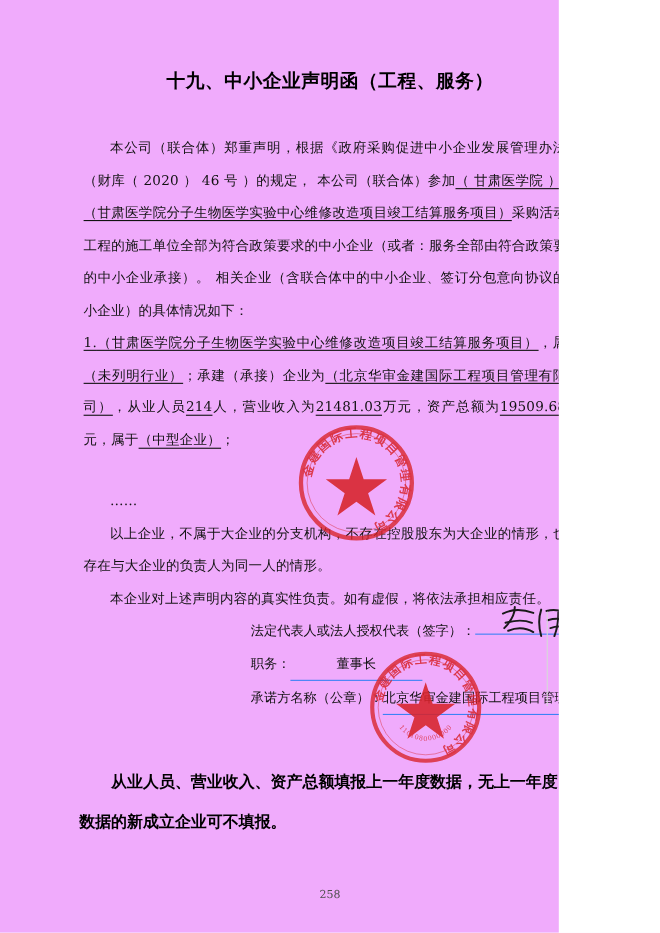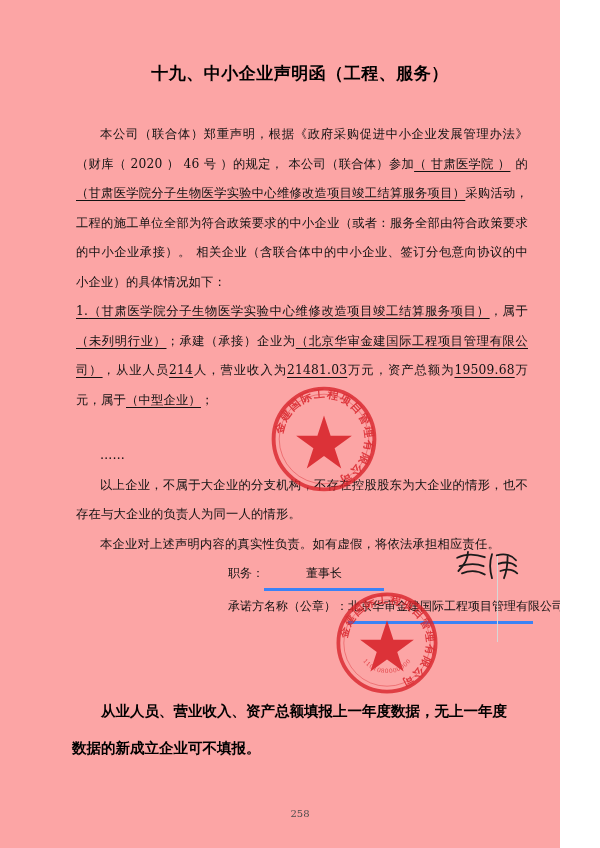--- a/index.html
+++ b/index.html
@@ -2,23 +2,23 @@
 <html><head>
 <meta charset="utf-8">
 <style>
   html, body {
     margin: 0;
     padding: 0;
     background: #ffffff;
   }
   .page {
     position: relative;
-    width: 560px;
+    width: 508px;
     height: 848px;
-    background: #fca5a5;
+    background: #f0abfc;
     overflow: hidden;
     font-family: "DejaVu Serif", "Liberation Serif", serif;
     color: #111111;
     box-sizing: border-box;
   }
   .doc-title {
     position: absolute;
     top: 62px;
     left: 0;
     width: 600px;
@@ -65,21 +65,21 @@
     line-height: 30px;
     color: #121212;
   }
   .sig-row {
     position: relative;
     white-space: nowrap;
   }
   .sig-label { display: inline-block; }
   .sig-line {
     display: inline-block;
-    border-bottom: 3px solid #3b82f6;
+    border-bottom: 1px solid #3b82f6;
     text-align: center;
     vertical-align: baseline;
     font-size: 12px;
   }
   .fill-sign { width: 130px; height: 17px; }
   .fill-duty { width: 120px; }
   .fill-name { width: 185px; }
   .fill-y { width: 42px; }
   .fill-m { width: 26px; }
   .fill-d { width: 26px; }
@@ -134,20 +134,23 @@
 
     <p class="para indent ellip" style="margin-top:26px">……</p>
 
     <p class="para indent">以上企业，不属于大企业的分支机构，不存在控股股东为大企业的情形，也不存在与大企业的负责人为同一人的情形。</p>
 
     <p class="para indent">本企业对上述声明内容的真实性负责。如有虚假，将依法承担相应责任。</p>
 
   </div>
 
   <div class="sig-block">
+    <div class="sig-row">
+      <span class="sig-label">法定代表人或法人授权代表（签字）：</span><span class="sig-line fill-sign"></span>
+    </div>
     <div class="sig-row">
       <span class="sig-label">职务：</span><span class="sig-line fill-duty">董事长</span>
     </div>
     <div class="sig-row">
       <span class="sig-label">承诺方名称（公章）：</span><span class="sig-line fill-name">北京华审金建国际工程项目管理有限公司</span>
     </div>
   </div>
 
   <div class="note"><span class="first">从业人员、营业收入、资产总额填报上一年度数据，无上一年度</span><span>数据的新成立企业可不填报。</span></div>
 

